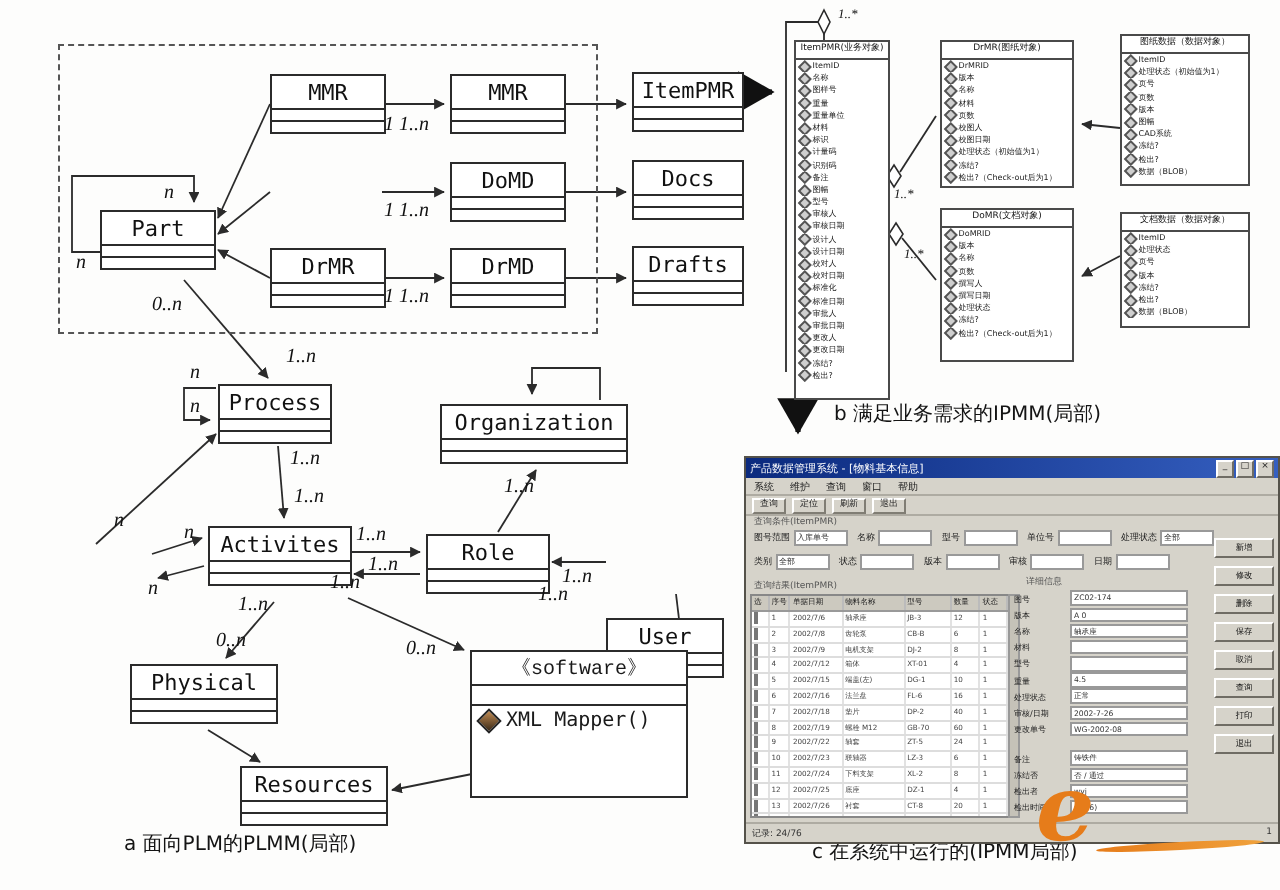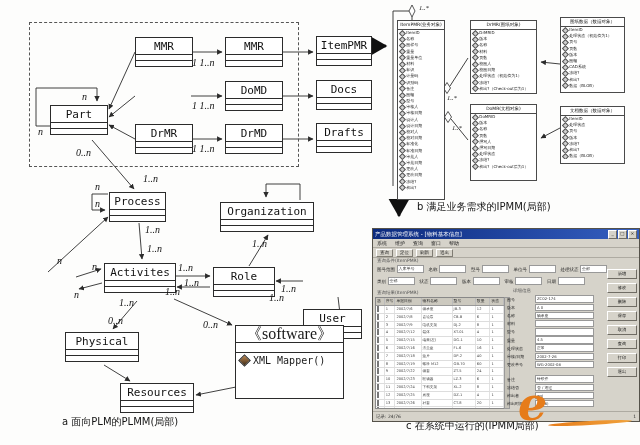--- a/index.html
+++ b/index.html
@@ -9,21 +9,21 @@
   .dashed{position:absolute;left:29px;top:22px;width:268px;height:143px;border:1.4px dashed #555;z-index:2;}
   
   .cls{position:absolute;border:1.3px solid #2b2b2b;background:#fff;z-index:3;}
   .cls .t{height:16px;display:flex;align-items:center;justify-content:center;
           font-family:"DejaVu Sans Mono",monospace;font-size:11px;color:#111;
           border-bottom:1.3px solid #2b2b2b;white-space:nowrap;overflow:hidden;}
   .cls .r{height:5px;border-bottom:1.3px solid #2b2b2b;}
   .cls .r:last-child{border-bottom:none;}
   
   .sw{position:absolute;left:235px;top:325px;width:107px;height:72px;border:1.3px solid #2b2b2b;background:#fff;z-index:3;}
-  .sw .t{height:16px;display:flex;align-items:center;justify-content:center;font-family:Liberation Serif, serif;font-size:16px;border-bottom:1.3px solid #2b2b2b;text-align:center;}
+  .sw .t{height:16px;display:flex;align-items:center;justify-content:center;font-family:Liberation Mono, monospace;font-size:10px;border-bottom:1.3px solid #2b2b2b;text-align:center;}
   .sw .gap{height:9px;border-bottom:1.3px solid #2b2b2b;}
   .sw .m{height:15px;display:flex;align-items:center;gap:4px;padding:0 4px;font-family:"DejaVu Sans Mono",monospace;font-size:10px;}
   .mdia{width:7px;height:7px;flex:0 0 auto;transform:rotate(45deg);background:linear-gradient(135deg,#c08a52,#3a2a18);border:0.5px solid #222;}
   
   .lblI{position:absolute;font:italic 10px "Liberation Serif",serif;color:#111;white-space:nowrap;z-index:4;}
   .lblS{position:absolute;font:italic 6.5px "Liberation Serif",serif;color:#111;white-space:nowrap;z-index:4;}
   
   .ent{position:absolute;border:1px solid #4a4a4a;background:#fff;overflow:hidden;z-index:3;}
   .ent .et{font-size:4.5px;line-height:8px;text-align:center;border-bottom:1px solid #4a4a4a;white-space:nowrap;overflow:hidden;color:#111;}
   .ent .ea{font-size:4px;line-height:6.2px;height:6.2px;white-space:nowrap;overflow:hidden;display:flex;align-items:center;gap:1.5px;padding-left:2px;color:#222;}

